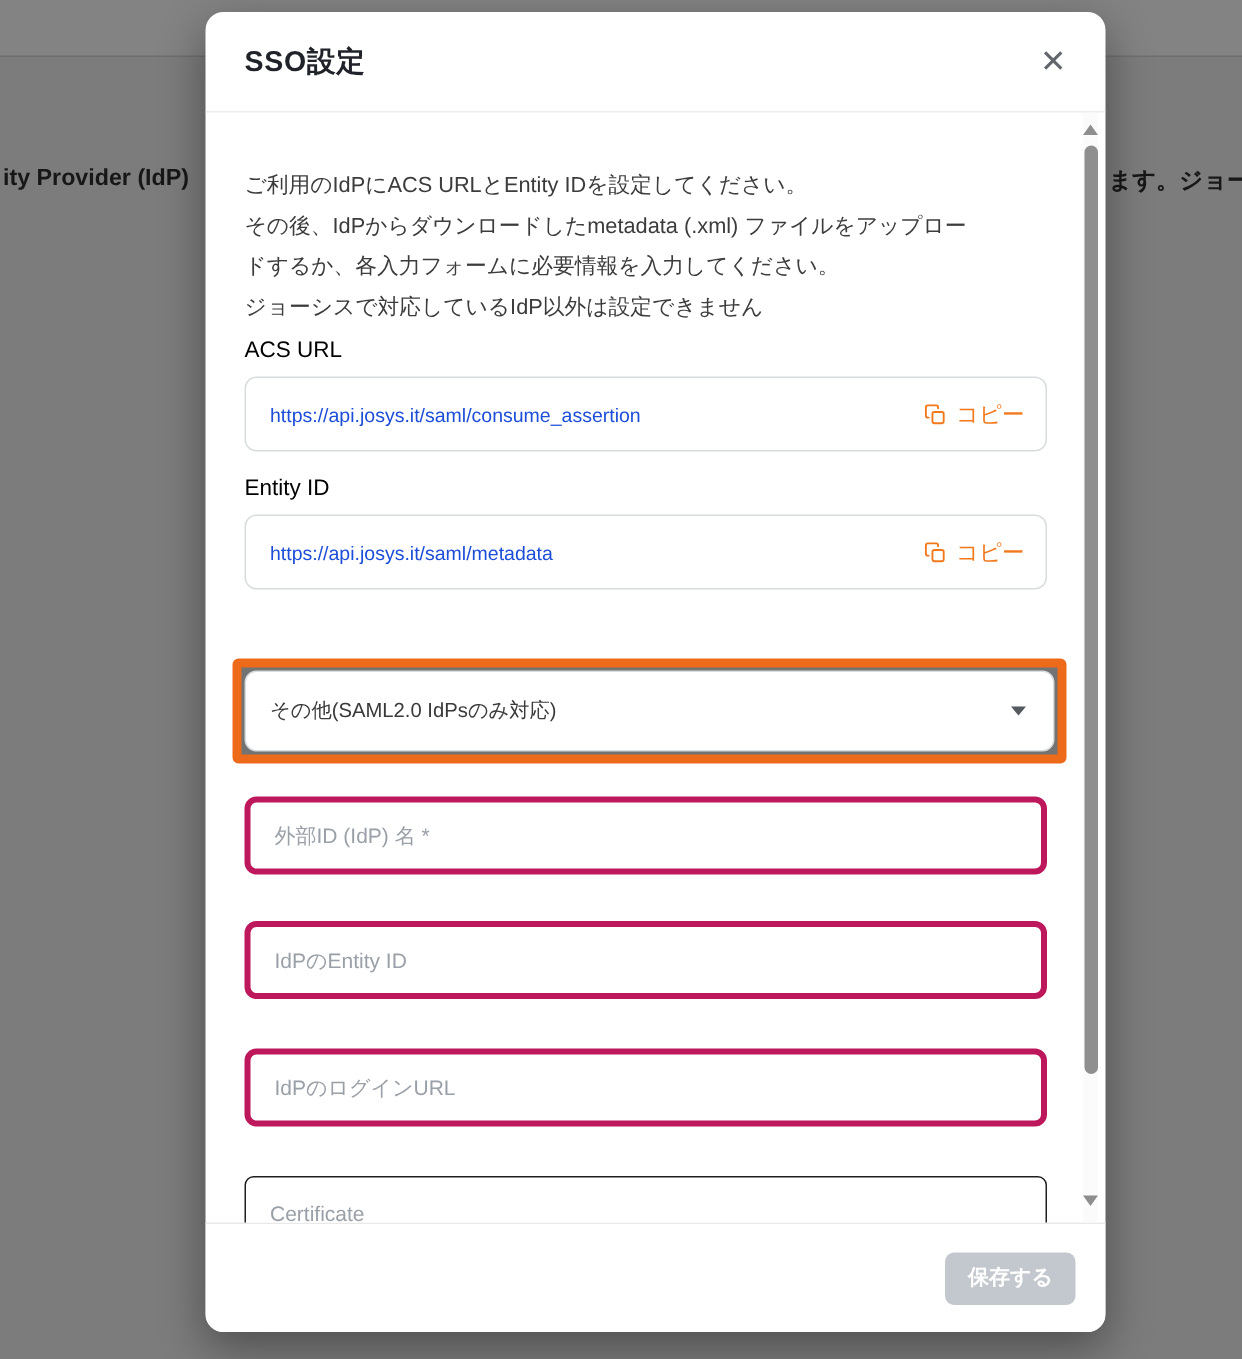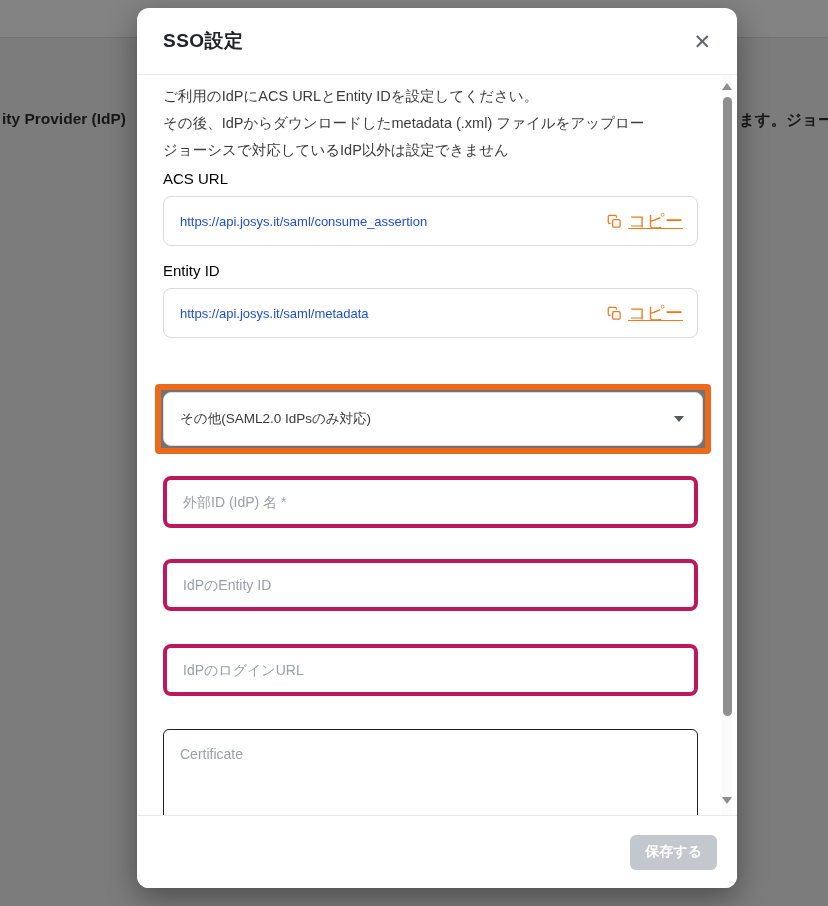--- a/index.html
+++ b/index.html
@@ -43,37 +43,37 @@
     font-size: 21px; line-height: 1; color: #62676e; padding: 4px;
   }
 
   .modal-body {
     position: relative;
     height: 740px;
     padding: 0 30px 0 26px;
     overflow: hidden;
   }
 
-  .intro { margin-top: 8px; }
+  .intro { margin-top: 36px; }
   .intro div { font-size: 14.5px; line-height: 27px; color: #3c3c3c; white-space: nowrap; }
 
   .field-label { margin-top: 4px; font-size: 15px; line-height: 22px; color: #000000; }
   .field-label.second { margin-top: 14px; }
 
   .copy-box {
     margin-top: 6px; height: 50px; width: 535px;
     border: 1px solid #d9dcdf; border-radius: 8px;
     display: flex; align-items: center; justify-content: space-between;
     padding: 0 14px 0 16px; background: #fff;
   }
   .copy-value { font-size: 13px; color: #1d4ed8; }
   .copy-btn {
     display: flex; align-items: center; gap: 6px;
     background: none; border: none; cursor: pointer;
-    font-size: 18px; font-weight: 400; color: #f1791c; text-decoration: underline;
+    font-size: 15px; font-weight: 400; color: #f1791c;
   }
   .copy-btn svg { display: block; }
 
   .select-highlight {
     margin: 46px 0 0 -8px; width: 556px;
     border: 6px solid #ed6a1a; border-radius: 4px; padding: 2px;
     background: #737373;
   }
   .select-box {
     height: 54px; border: 1px solid #d9dcdf; border-radius: 8px;
@@ -146,20 +146,21 @@
   <div class="modal-header">
     <div class="modal-title">SSO設定</div>
     <button class="close-btn">✕</button>
   </div>
 
   <div class="modal-body">
 
     <div class="intro">
       <div>ご利用のIdPにACS URLとEntity IDを設定してください。</div>
       <div>その後、IdPからダウンロードしたmetadata (.xml) ファイルをアップロー</div>
+      <div>ドするか、各入力フォームに必要情報を入力してください。</div>
       <div>ジョーシスで対応しているIdP以外は設定できません</div>
     </div>
 
     <div class="field-label">ACS URL</div>
     <div class="copy-box">
       <span class="copy-value">https://api.josys.it/saml/consume_assertion</span>
       <button class="copy-btn">
         <span>
           <svg width="15" height="15" viewBox="0 0 24 24" fill="none" stroke="#f1791c" stroke-width="2" stroke-linecap="round" stroke-linejoin="round">
             <rect x="9" y="9" width="12" height="12" rx="2"></rect>

